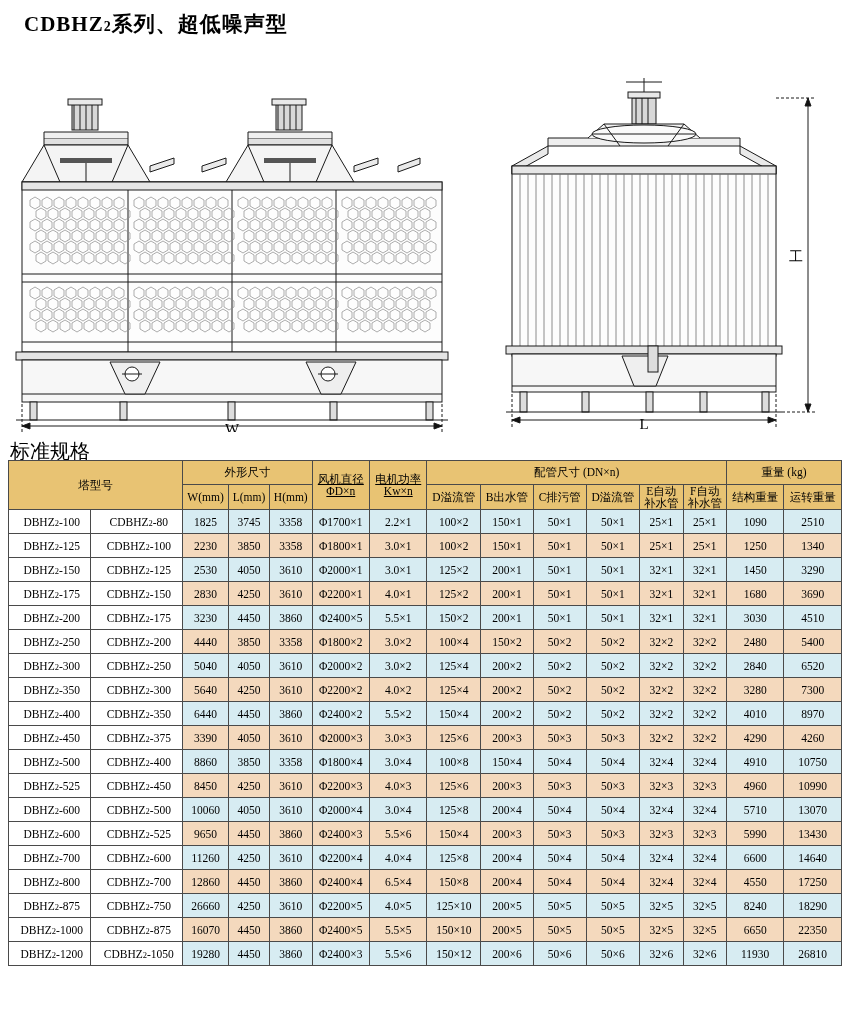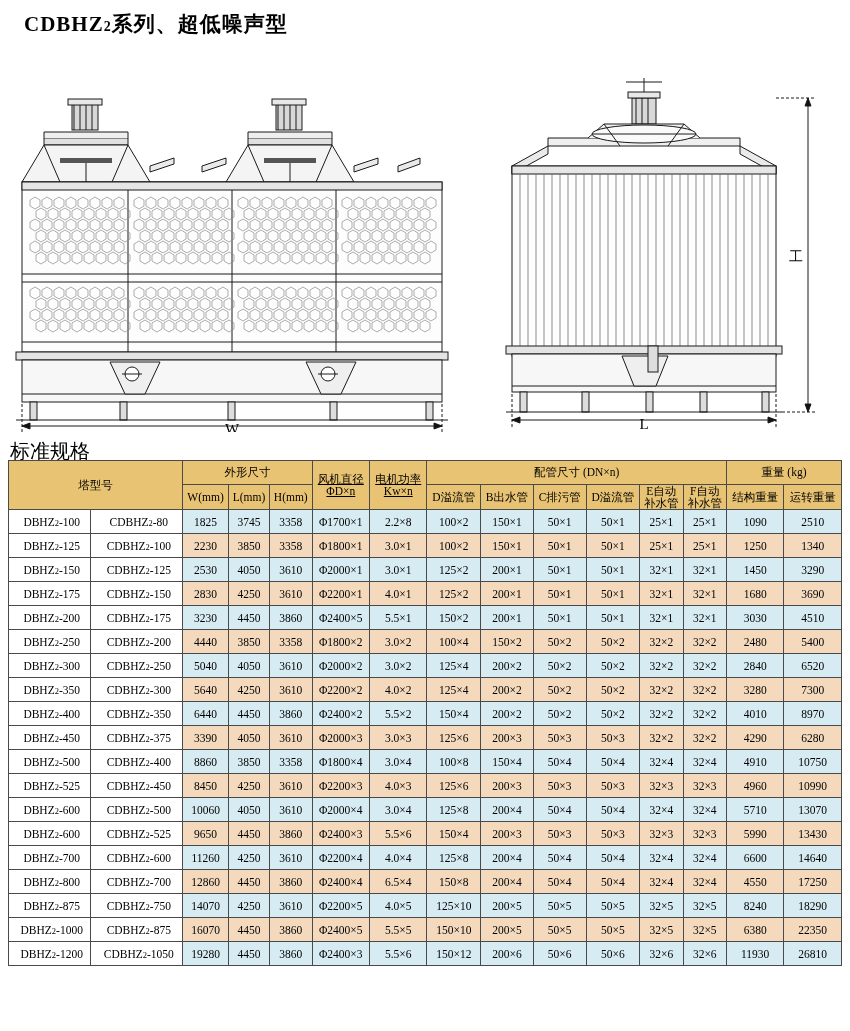--- a/index.html
+++ b/index.html
@@ -630,21 +630,21 @@
     </tr>
   </thead>
   <tbody id="spec-body">
       <tr class="rowA">
         <td class="mcell model-col">DBHZ<span class="sub">2</span>-100</td>
         <td class="mcell model-col">CDBHZ<span class="sub">2</span>-80</td>
         <td>1825</td>
         <td>3745</td>
         <td>3358</td>
         <td>Φ1700×1</td>
-        <td>2.2×8</td>
+        <td>2.2×1</td>
         <td>100×2</td>
         <td>150×1</td>
         <td>50×1</td>
         <td>50×1</td>
         <td>25×1</td>
         <td>25×1</td>
         <td>1090</td>
         <td>2510</td>
       </tr>
       <tr class="rowB">
@@ -791,21 +791,21 @@
         <td>3610</td>
         <td>Φ2000×3</td>
         <td>3.0×3</td>
         <td>125×6</td>
         <td>200×3</td>
         <td>50×3</td>
         <td>50×3</td>
         <td>32×2</td>
         <td>32×2</td>
         <td>4290</td>
-        <td>6280</td>
+        <td>4260</td>
       </tr>
       <tr class="rowA">
         <td class="mcell model-col">DBHZ<span class="sub">2</span>-500</td>
         <td class="mcell model-col">CDBHZ<span class="sub">2</span>-400</td>
         <td>8860</td>
         <td>3850</td>
         <td>3358</td>
         <td>Φ1800×4</td>
         <td>3.0×4</td>
         <td>100×8</td>
@@ -898,21 +898,21 @@
         <td>50×4</td>
         <td>50×4</td>
         <td>32×4</td>
         <td>32×4</td>
         <td>4550</td>
         <td>17250</td>
       </tr>
       <tr class="rowA">
         <td class="mcell model-col">DBHZ<span class="sub">2</span>-875</td>
         <td class="mcell model-col">CDBHZ<span class="sub">2</span>-750</td>
-        <td>14070</td>
+        <td>26660</td>
         <td>4250</td>
         <td>3610</td>
         <td>Φ2200×5</td>
         <td>4.0×5</td>
         <td>125×10</td>
         <td>200×5</td>
         <td>50×5</td>
         <td>50×5</td>
         <td>32×5</td>
         <td>32×5</td>
@@ -926,21 +926,21 @@
         <td>4450</td>
         <td>3860</td>
         <td>Φ2400×5</td>
         <td>5.5×5</td>
         <td>150×10</td>
         <td>200×5</td>
         <td>50×5</td>
         <td>50×5</td>
         <td>32×5</td>
         <td>32×5</td>
-        <td>6380</td>
+        <td>6650</td>
         <td>22350</td>
       </tr>
       <tr class="rowA">
         <td class="mcell model-col">DBHZ<span class="sub">2</span>-1200</td>
         <td class="mcell model-col">CDBHZ<span class="sub">2</span>-1050</td>
         <td>19280</td>
         <td>4450</td>
         <td>3860</td>
         <td>Φ2400×3</td>
         <td>5.5×6</td>

